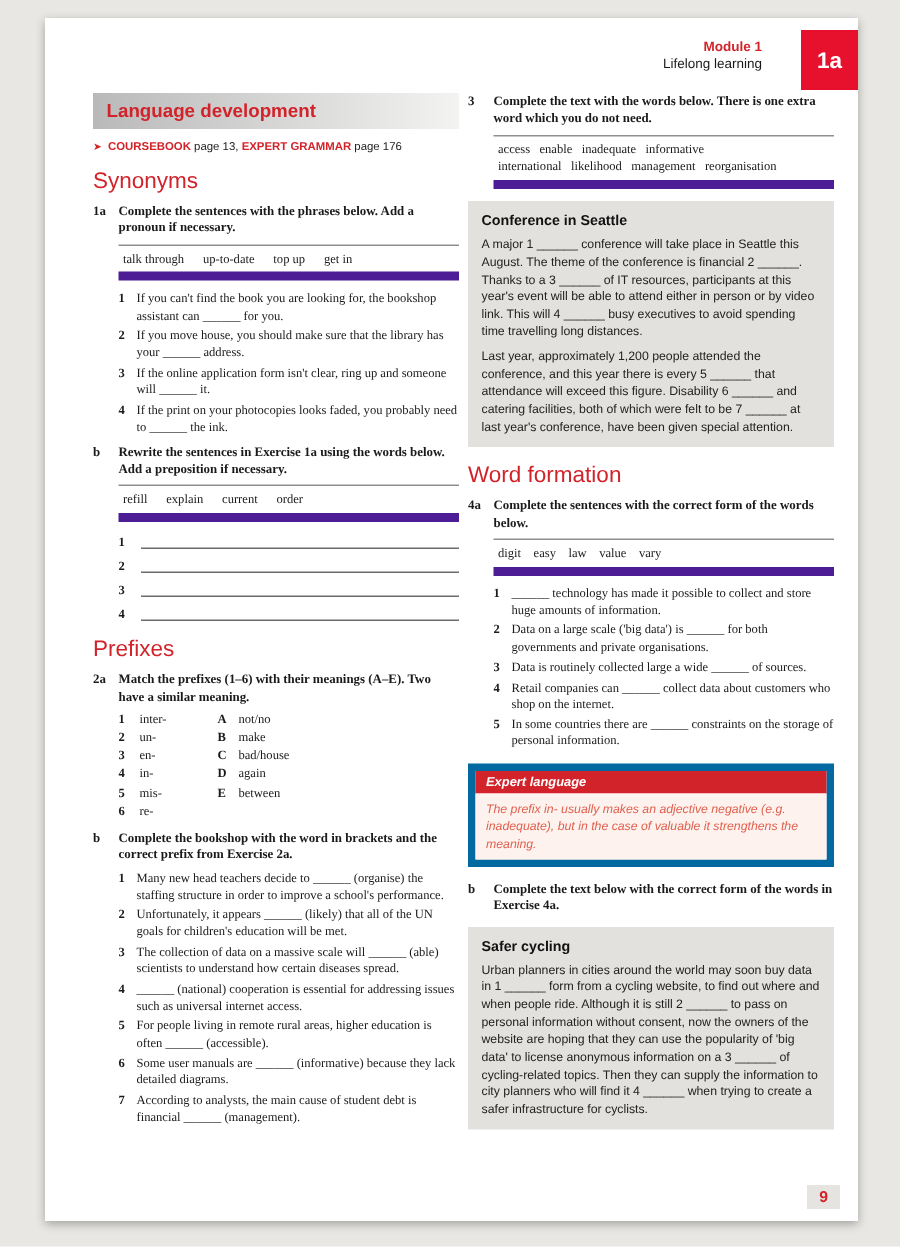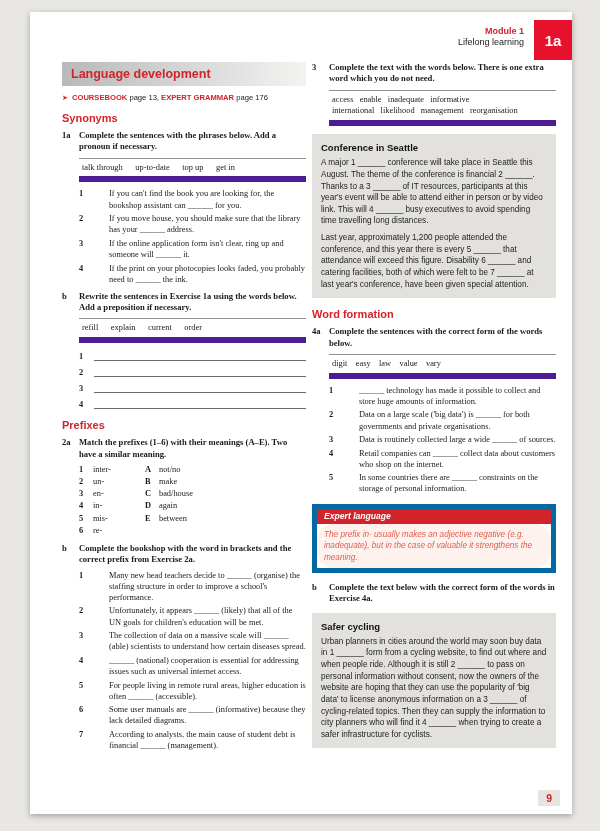--- a/index.html
+++ b/index.html
@@ -9,21 +9,21 @@
     font-family:"Liberation Sans", sans-serif;
     position:relative;
     overflow:hidden;
   }
   .sheet {
     position:absolute; left:30px; top:12px; width:542px; height:802px;
     background:#ffffff;
     box-shadow:0 2px 6px rgba(0,0,0,.3);
   }
   
-  .mod-head { position:absolute; top:14px; right:48px; text-align:right; line-height:1.25; }
+  .mod-head { position:absolute; top:14px; right:64px; text-align:right; line-height:1.25; }
   .mod-title { color:var(--accent,#d2232a); font-weight:bold; font-size:9px; }
   .mod-sub { color:#1a1a1a; font-size:9px; }
   .tab {
     position:absolute; top:8px; right:0; width:38px; height:40px;
     background:var(--tab,#e8112d); color:#fff;
     display:flex; align-items:center; justify-content:center;
     font-size:15px; font-weight:bold;
   }
   
   .cols { position:absolute; top:50px; left:32px; right:16px; display:flex; gap:6px; }
@@ -34,39 +34,39 @@
     color:var(--accent,#d2232a);
     font-weight:bold; font-size:12.5px;
     padding:5px 9px; margin-bottom:7px;
     font-family:"Liberation Sans", sans-serif;
   }
   .cbline { font-size:7.6px; font-family:"Liberation Sans", sans-serif; margin-bottom:10px; color:#222; }
   .cbline .arrow { color:var(--accent,#d2232a); font-size:7px; margin-right:2px; }
   .cbline .red { color:var(--accent,#d2232a); font-weight:bold; }
   
   .sec {
-    color:var(--accent,#d2232a); font-weight:bold; font-size:11px;
+    color:var(--accent,#d2232a); font-weight:normal; font-size:15px;
     font-family:"Liberation Sans", sans-serif;
     margin:10px 0 6px 0;
   }
   
   .exhead { display:flex; margin:6px 0 4px 0; }
   .exnum { width:17px; flex:none; font-weight:bold; font-size:8.6px; }
   .exins { flex:1; font-weight:bold; font-size:8.6px; line-height:1.32; }
   
   .wordbank {
     margin:5px 0 6px 17px;
     border-top:1px solid #8f8f8f; border-bottom:6px solid #4c1d95;
     padding:3px 3px; font-size:8.4px; white-space:pre-wrap; line-height:1.4;
   }
   
   .items { margin-left:17px; }
   .item { display:flex; margin-bottom:2.5px; font-size:8.4px; line-height:1.32; }
   .item .num { width:12px; flex:none; font-weight:bold; }
-  .item .txt { flex:1;margin-left:18px; }
+  .item .txt { flex:1; }
   
   .answers { margin-left:17px; margin-top:2px; }
   .ansrow { display:flex; align-items:flex-end; margin-bottom:4px; height:12px; }
   .ansrow .num { width:12px; flex:none; font-weight:bold; font-size:8.4px; }
   .ansrow .line { flex:1; border-bottom:1px solid #6b6b6b; height:10px; margin-left:3px; }
   
   .match { display:flex; gap:34px; margin:4px 0 4px 17px; }
   .mrow { display:flex; font-size:8.4px; line-height:1.45; }
   .mrow .mn { width:14px; flex:none; font-weight:bold; }
   
@@ -78,21 +78,21 @@
   .box-p { font-size:8.2px; line-height:1.42; margin-bottom:5px; color:#222; }
   .box-p:last-child { margin-bottom:0; }
   
   .expert { margin:9px 0 9px 0; border:5px solid #0369a1; font-family:"Liberation Sans", sans-serif; }
   .expert-head {
     background:var(--accent,#d2232a); color:#fff; font-weight:bold; font-style:italic;
     font-size:8.6px; padding:2.5px 7px;
   }
   .expert-body {
     background:#fdf2ee; color:#e0604e; font-style:italic;
-    font-size:8.2px; line-height:1.4; padding:5px 7px;border-radius:16px;
+    font-size:8.2px; line-height:1.4; padding:5px 7px;
   }
   
   .pagenum {
     position:absolute; bottom:8px; right:12px;
     color:var(--accent,#d2232a); font-weight:bold; font-size:10.5px;
     background:#e6e4e0; padding:2px 8px;
   }
 </style>
 </head>
 <body>

